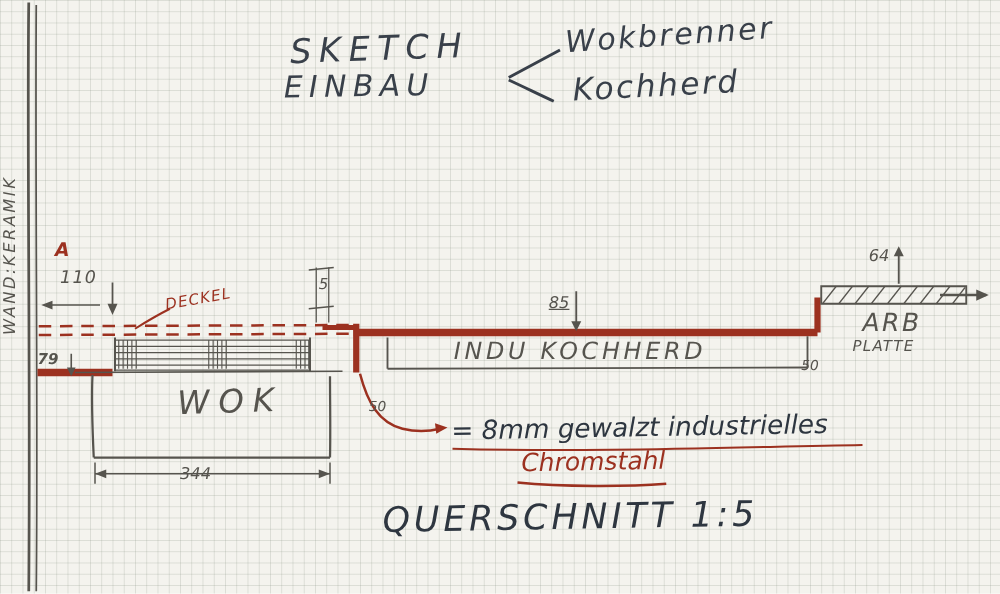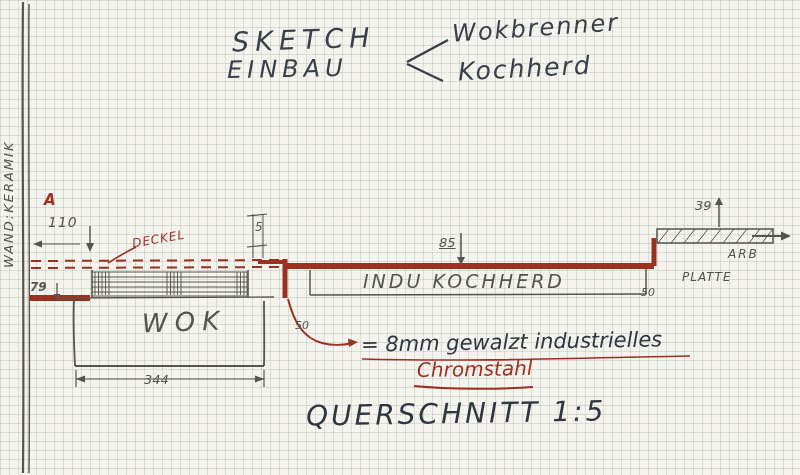--- a/index.html
+++ b/index.html
@@ -177,27 +177,27 @@
   <div class="hand" style="left:227px;top:57px;font-size:24px;letter-spacing:5px;transform:rotate(-1deg);">EINBAU</div>
   <div class="hand" style="left:452px;top:16px;font-size:24px;letter-spacing:2px;transform:rotate(-4deg);">Wokbrenner</div>
   <div class="hand" style="left:458px;top:56px;font-size:25px;letter-spacing:2px;transform:rotate(-3deg);">Kochherd</div>
 
   <div class="hand red-text" style="left:44px;top:193px;font-size:15px;font-weight:bold;">A</div>
   <div class="hand pencil-text" style="left:48px;top:215px;font-size:14px;letter-spacing:1px;">110</div>
   <div class="hand red-text" style="left:132px;top:233px;font-size:12px;letter-spacing:1px;transform:rotate(-10deg);">DECKEL</div>
   <div class="hand pencil-text" style="left:255px;top:221px;font-size:12px;">5</div>
   <div class="hand pencil-text" style="left:30px;top:281px;font-size:12px;font-weight:bold;">79</div>
   <div class="hand pencil-text" style="left:439px;top:236px;font-size:13px;text-decoration:underline;">85</div>
-  <div class="hand pencil-text" style="left:695px;top:199px;font-size:13px;">39</div>
+  <div class="hand pencil-text" style="left:695px;top:199px;font-size:13px;">64</div>
   <div class="hand pencil-text" style="left:641px;top:287px;font-size:11px;">50</div>
   <div class="hand pencil-text" style="left:295px;top:320px;font-size:11px;">50</div>
   <div class="hand pencil-text" style="left:144px;top:373px;font-size:13px;">344</div>
 
   <div class="hand pencil-text" style="left:142px;top:309px;font-size:26px;letter-spacing:7px;transform:rotate(-2deg);">WOK</div>
   <div class="hand pencil-text" style="left:363px;top:272px;font-size:19px;letter-spacing:3px;font-style:italic;">INDU KOCHHERD</div>
-  <div class="hand pencil-text" style="left:690px;top:248px;font-size:12px;letter-spacing:2px;margin-left:38px;">ARB</div>
+  <div class="hand pencil-text" style="left:690px;top:248px;font-size:20px;letter-spacing:2px;">ARB</div>
   <div class="hand pencil-text" style="left:682px;top:271px;font-size:12px;letter-spacing:1px;">PLATTE</div>
 
   <div class="hand note-text" style="left:361px;top:331px;font-size:21px;transform:rotate(-1deg);">= 8mm gewalzt industrielles</div>
   <div class="hand red-text" style="left:417px;top:359px;font-size:20px;transform:rotate(-1deg);">Chromstahl</div>
   <div class="hand note-text" style="left:306px;top:399px;font-size:28px;letter-spacing:3px;transform:rotate(-1deg);">QUERSCHNITT 1:5</div>
 
 </div>
 
 </body></html>

